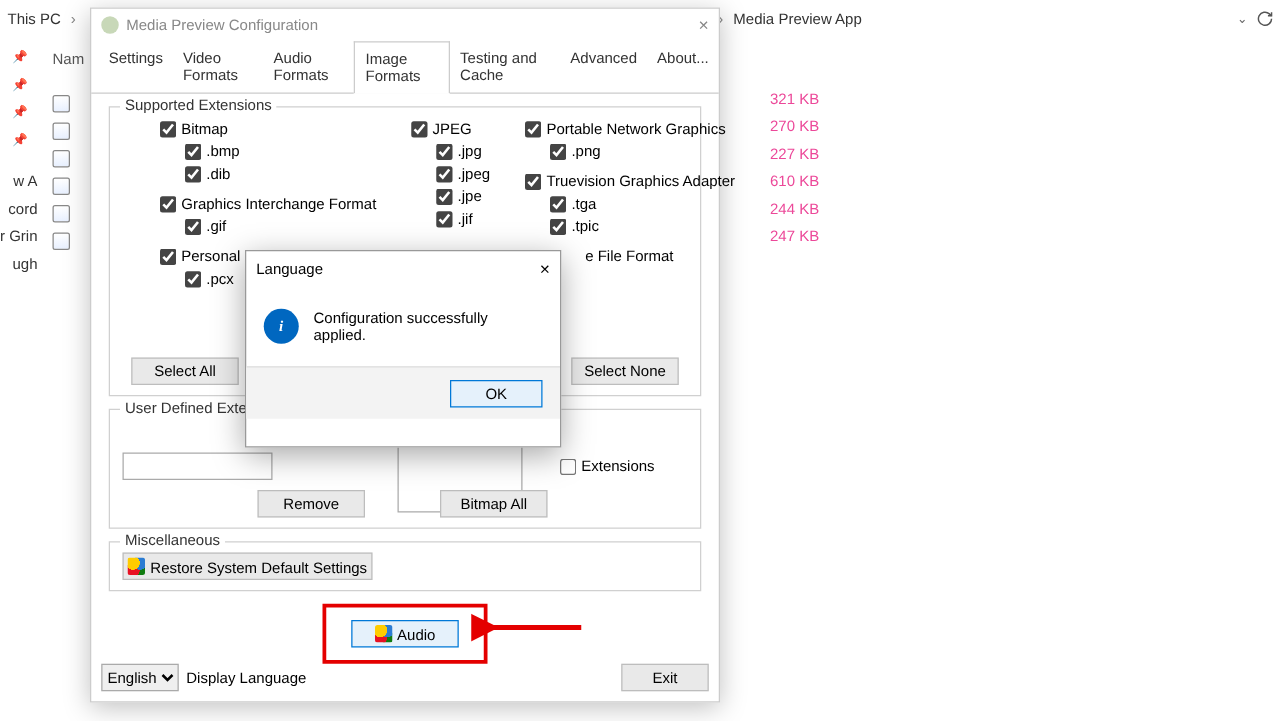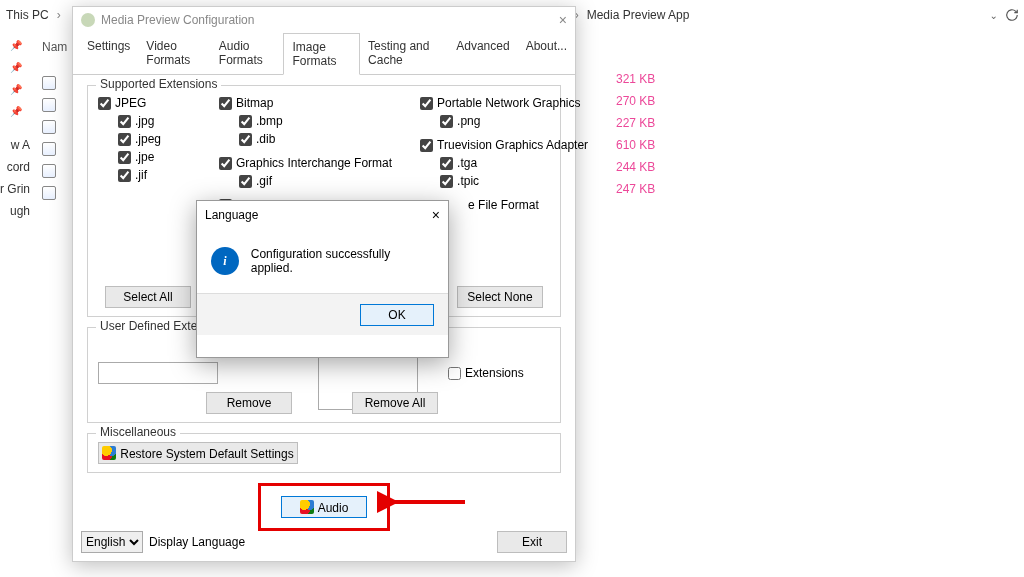--- a/index.html
+++ b/index.html
@@ -155,72 +155,72 @@
     <div class="tab">Testing and Cache</div>
     <div class="tab">Advanced</div>
     <div class="tab">About...</div>
   </div>
 
   <div class="panel">
 
     <div class="group" style="height:232px">
       <span class="legend">Supported Extensions</span>
       <div class="cols">
+        <div class="col" style="margin-left:30px">
+          <div class="ck">
+              <input type="checkbox" checked="" style="">
+              <span>Bitmap</span>
+            </div>
+          <div class="ck indent">
+              <input type="checkbox" checked="" style="">
+              <span>.bmp</span>
+            </div>
+          <div class="ck indent">
+              <input type="checkbox" checked="" style="">
+              <span>.dib</span>
+            </div>
+          <div style="height:6px"></div>
+          <div class="ck">
+              <input type="checkbox" checked="" style="">
+              <span>Graphics Interchange Format</span>
+            </div>
+          <div class="ck indent">
+              <input type="checkbox" checked="" style="">
+              <span>.gif</span>
+            </div>
+          <div style="height:6px"></div>
+          <div class="ck">
+              <input type="checkbox" checked="" style="">
+              <span>Personal</span>
+            </div>
+          <div class="ck indent">
+              <input type="checkbox" checked="" style="">
+              <span>.pcx</span>
+            </div>
+        </div>
         <div class="col">
           <div class="ck">
               <input type="checkbox" checked="" style="">
               <span>JPEG</span>
             </div>
           <div class="ck indent">
               <input type="checkbox" checked="" style="">
               <span>.jpg</span>
             </div>
           <div class="ck indent">
               <input type="checkbox" checked="" style="">
               <span>.jpeg</span>
             </div>
           <div class="ck indent">
               <input type="checkbox" checked="" style="">
               <span>.jpe</span>
             </div>
           <div class="ck indent">
               <input type="checkbox" checked="" style="">
               <span>.jif</span>
-            </div>
-        </div>
-        <div class="col" style="margin-left:30px">
-          <div class="ck">
-              <input type="checkbox" checked="" style="">
-              <span>Bitmap</span>
-            </div>
-          <div class="ck indent">
-              <input type="checkbox" checked="" style="">
-              <span>.bmp</span>
-            </div>
-          <div class="ck indent">
-              <input type="checkbox" checked="" style="">
-              <span>.dib</span>
-            </div>
-          <div style="height:6px"></div>
-          <div class="ck">
-              <input type="checkbox" checked="" style="">
-              <span>Graphics Interchange Format</span>
-            </div>
-          <div class="ck indent">
-              <input type="checkbox" checked="" style="">
-              <span>.gif</span>
-            </div>
-          <div style="height:6px"></div>
-          <div class="ck">
-              <input type="checkbox" checked="" style="">
-              <span>Personal</span>
-            </div>
-          <div class="ck indent">
-              <input type="checkbox" checked="" style="">
-              <span>.pcx</span>
             </div>
         </div>
         <div class="col">
           <div class="ck">
               <input type="checkbox" checked="" style="">
               <span>Portable Network Graphics</span>
             </div>
           <div class="ck indent">
               <input type="checkbox" checked="" style="">
               <span>.png</span>
@@ -259,21 +259,21 @@
         <div class="listbox"></div>
         <div style="margin-left:18px">
           <div class="ck">
               <input type="checkbox" style="">
               <span>Extensions</span>
             </div>
         </div>
       </div>
       <div class="row" style="position:absolute; bottom:8px; left:118px; gap:60px;">
         <button class="winbtn">Remove</button>
-        <button class="winbtn">Remove All</button>
+        <button class="winbtn">Bitmap All</button>
       </div>
     </div>
 
     <div class="group" style="height:40px">
       <span class="legend">Miscellaneous</span>
       <div style="display:flex; justify-content:flex-start;">
         <button class="winbtn" style="min-width:200px">
           <span class="shield"></span><span>Restore System Default Settings</span>
         </button>
       </div>

